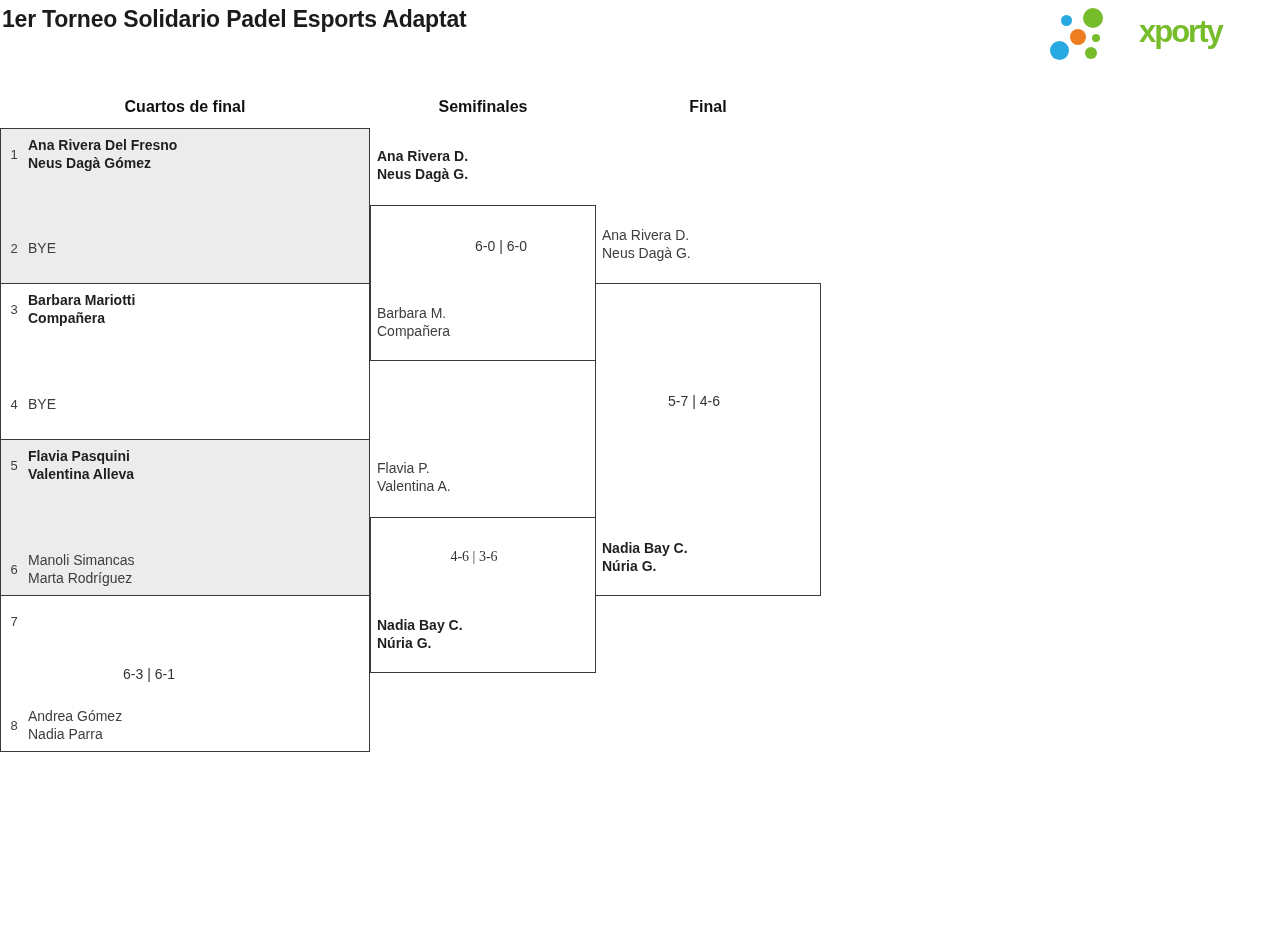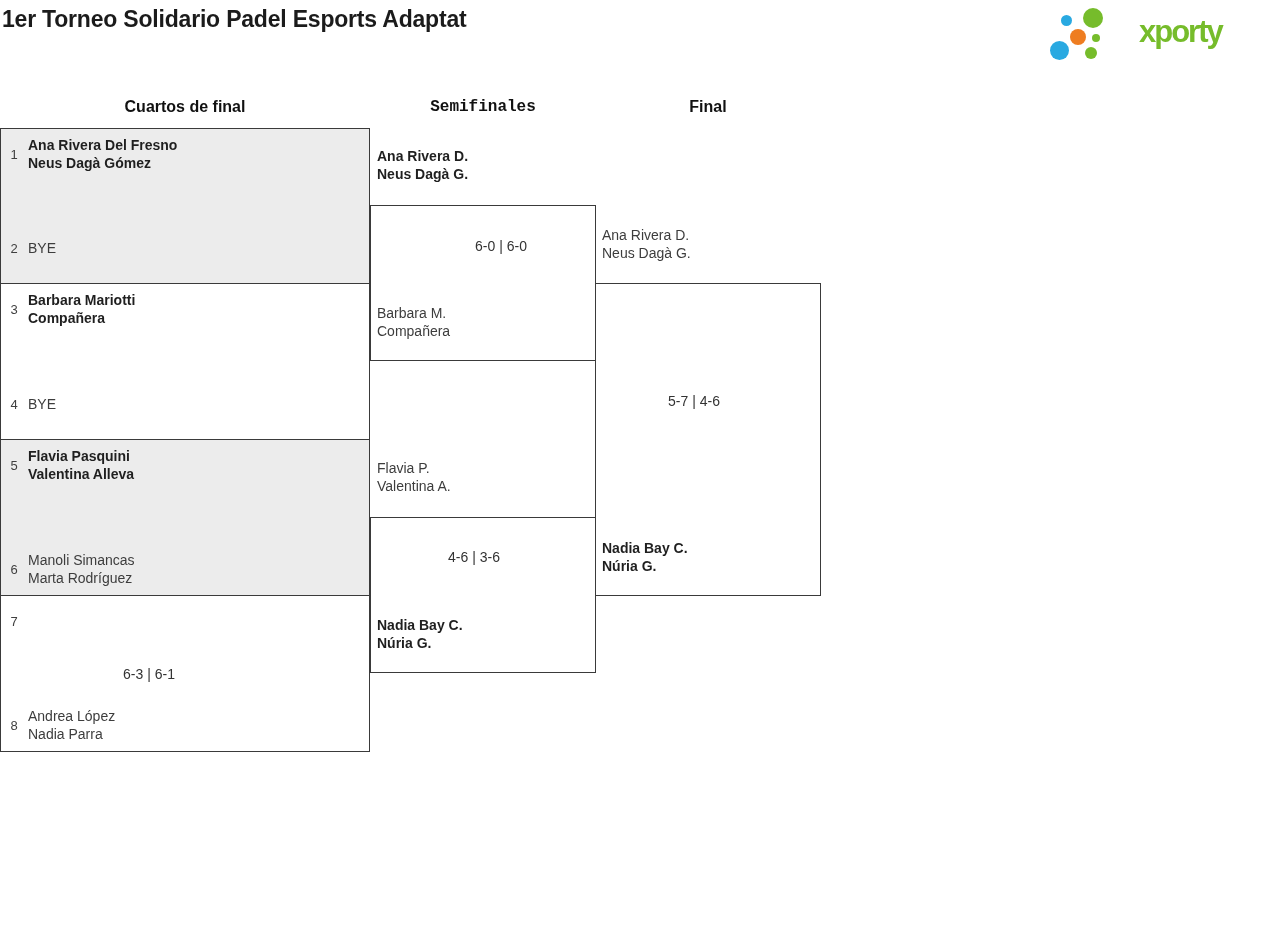--- a/index.html
+++ b/index.html
@@ -34,21 +34,21 @@
     <span class="dot" style="left:11px;top:13px;width:11px;height:11px;background:#29a9e1;"></span>
     <span class="dot" style="left:33px;top:6px;width:20px;height:20px;background:#76bc2b;"></span>
     <span class="dot" style="left:20px;top:27px;width:16px;height:16px;background:#ee7d21;"></span>
     <span class="dot" style="left:42px;top:32px;width:8px;height:8px;background:#76bc2b;"></span>
     <span class="dot" style="left:0px;top:39px;width:19px;height:19px;background:#29a9e1;"></span>
     <span class="dot" style="left:35px;top:45px;width:12px;height:12px;background:#76bc2b;"></span>
     <span class="wordmark">xporty</span>
   </div>
 
   <div class="abs colhead" style="left:0;top:98px;width:370px;">Cuartos de final</div>
-  <div class="abs colhead" style="left:370px;top:98px;width:226px;font-family:Liberation Mono, monospace;">Semifinales</div>
+  <div class="abs colhead" style="left:370px;top:98px;width:226px;">Semifinales</div>
   <div class="abs colhead" style="left:595px;top:98px;width:226px;">Final</div>
 
   <div class="box shaded" style="left:0;top:128px;width:370px;height:156px;"></div>
   <div class="box" style="left:0;top:283px;width:370px;height:157px;"></div>
   <div class="box shaded" style="left:0;top:439px;width:370px;height:157px;"></div>
   <div class="box" style="left:0;top:595px;width:370px;height:157px;"></div>
 
   <div class="seed" style="left:6px;top:136px;height:36px;">1</div>
   <div class="team bold" style="left:28px;top:136px;">Ana Rivera Del Fresno
 Neus Dagà Gómez</div>
@@ -64,35 +64,35 @@
   <div class="seed" style="left:6px;top:447px;height:36px;">5</div>
   <div class="team bold" style="left:28px;top:447px;">Flavia Pasquini
 Valentina Alleva</div>
   <div class="seed" style="left:6px;top:551px;height:36px;">6</div>
   <div class="team" style="left:28px;top:551px;">Manoli Simancas
 Marta Rodríguez</div>
 
   <div class="seed" style="left:6px;top:603px;height:36px;">7</div>
   <div class="score" style="left:0;top:665px;width:298px;">6-3 | 6-1</div>
   <div class="seed" style="left:6px;top:707px;height:36px;">8</div>
-  <div class="team" style="left:28px;top:707px;">Andrea López
+  <div class="team" style="left:28px;top:707px;">Andrea Gómez
 Nadia Parra</div>
 
   <div class="box open" style="left:370px;top:205px;width:226px;height:156px;"></div>
   <div class="box open" style="left:370px;top:517px;width:226px;height:156px;"></div>
 
   <div class="team bold" style="left:377px;top:147px;">Ana Rivera D.
 Neus Dagà G.</div>
   <div class="score" style="left:388px;top:237px;width:226px;">6-0 | 6-0</div>
   <div class="team" style="left:377px;top:304px;">Barbara M.
 Compañera</div>
 
   <div class="team" style="left:377px;top:459px;">Flavia P.
 Valentina A.</div>
-  <div class="score" style="left:370px;top:548px;width:208px;">4-6 | 3-6</div>
+  <div class="score" style="left:370px;top:548px;width:208px;font-family:Liberation Serif, serif;">4-6 | 3-6</div>
   <div class="team bold" style="left:377px;top:616px;">Nadia Bay C.
 Núria G.</div>
 
   <div class="box open" style="left:595px;top:283px;width:226px;height:313px;"></div>
 
   <div class="team" style="left:602px;top:226px;">Ana Rivera D.
 Neus Dagà G.</div>
   <div class="score" style="left:595px;top:392px;width:198px;">5-7 | 4-6</div>
   <div class="team bold" style="left:602px;top:539px;">Nadia Bay C.
 Núria G.</div>

